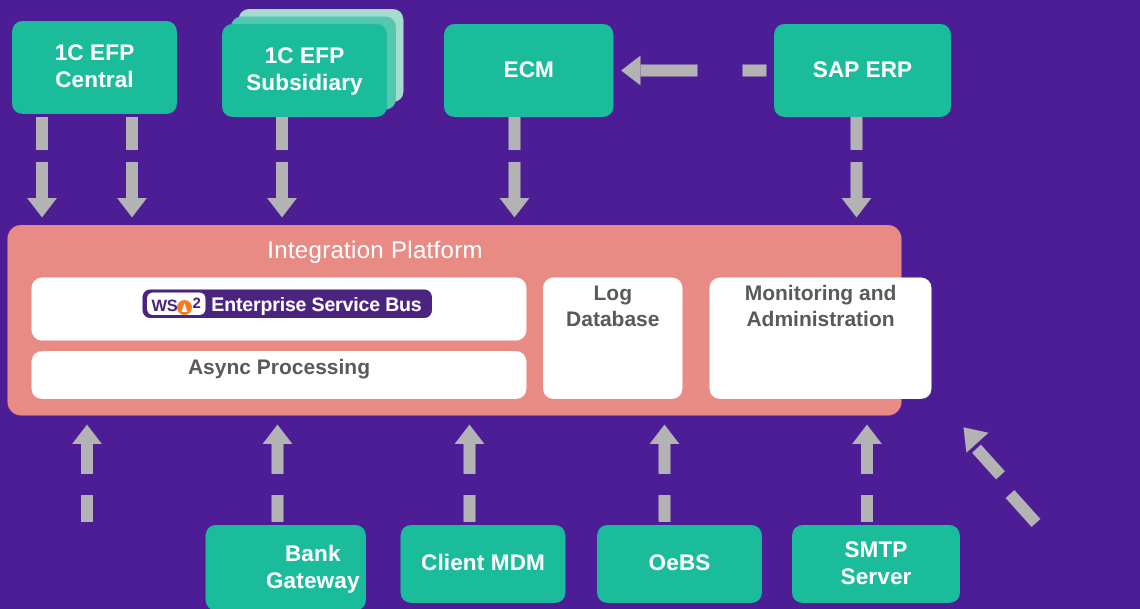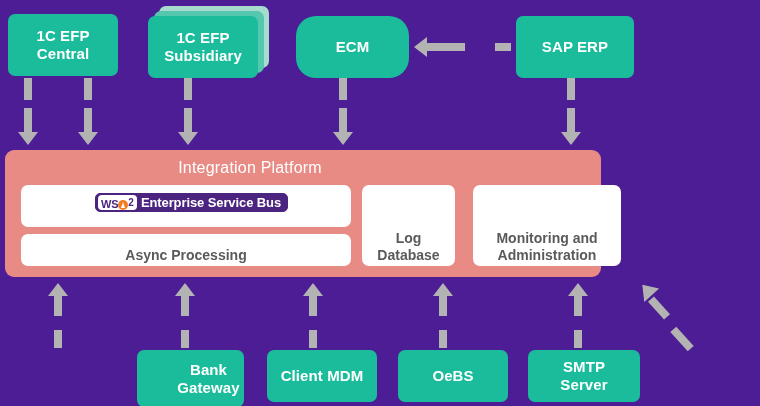--- a/index.html
+++ b/index.html
@@ -67,21 +67,21 @@
     font-size: 16px;
     font-weight: normal;
     letter-spacing: 0.2px;
   }
   .inner-card {
     position: absolute;
     box-sizing: border-box;
     background: #ffffff;
     border-radius: 7px;
     display: flex;
-    align-items: flex-end;
+    align-items: flex-start;
     justify-content: center;
     text-align: center;
     color: #5a5a5a;
     font-size: 14px;
     font-weight: bold;
     line-height: 1.2;
     padding: 2px 5px;
   }
 
   
@@ -196,21 +196,21 @@
 
   <div class="stack-back" style="left:159px; top:6px; width:110px; height:62px;"></div>
   <div class="stack-mid" style="left:154px; top:11px; width:110px; height:62px;"></div>
   <div class="node green" style="left:148px; top:16px; width:110px; height:62px;">
     <span>
       <span>1C EFP</span><br>
       <span>Subsidiary</span>
     </span>
   </div>
 
-  <div class="node green" style="left:296px; top:16px; width:113px; height:62px;border-radius:20px;">
+  <div class="node green" style="left:296px; top:16px; width:113px; height:62px;">
     <span>ECM</span>
   </div>
 
   <div class="node green" style="left:516px; top:16px; width:118px; height:62px;">
     <span>SAP ERP</span>
   </div>
 
   <div class="dash dash-h" style="left:495px; top:43px; width:16px;"></div>
   <div class="head head-left" style="left:414px; top:37px;"></div>
   <div class="dash dash-h" style="left:427px; top:43px; width:38px;"></div>

